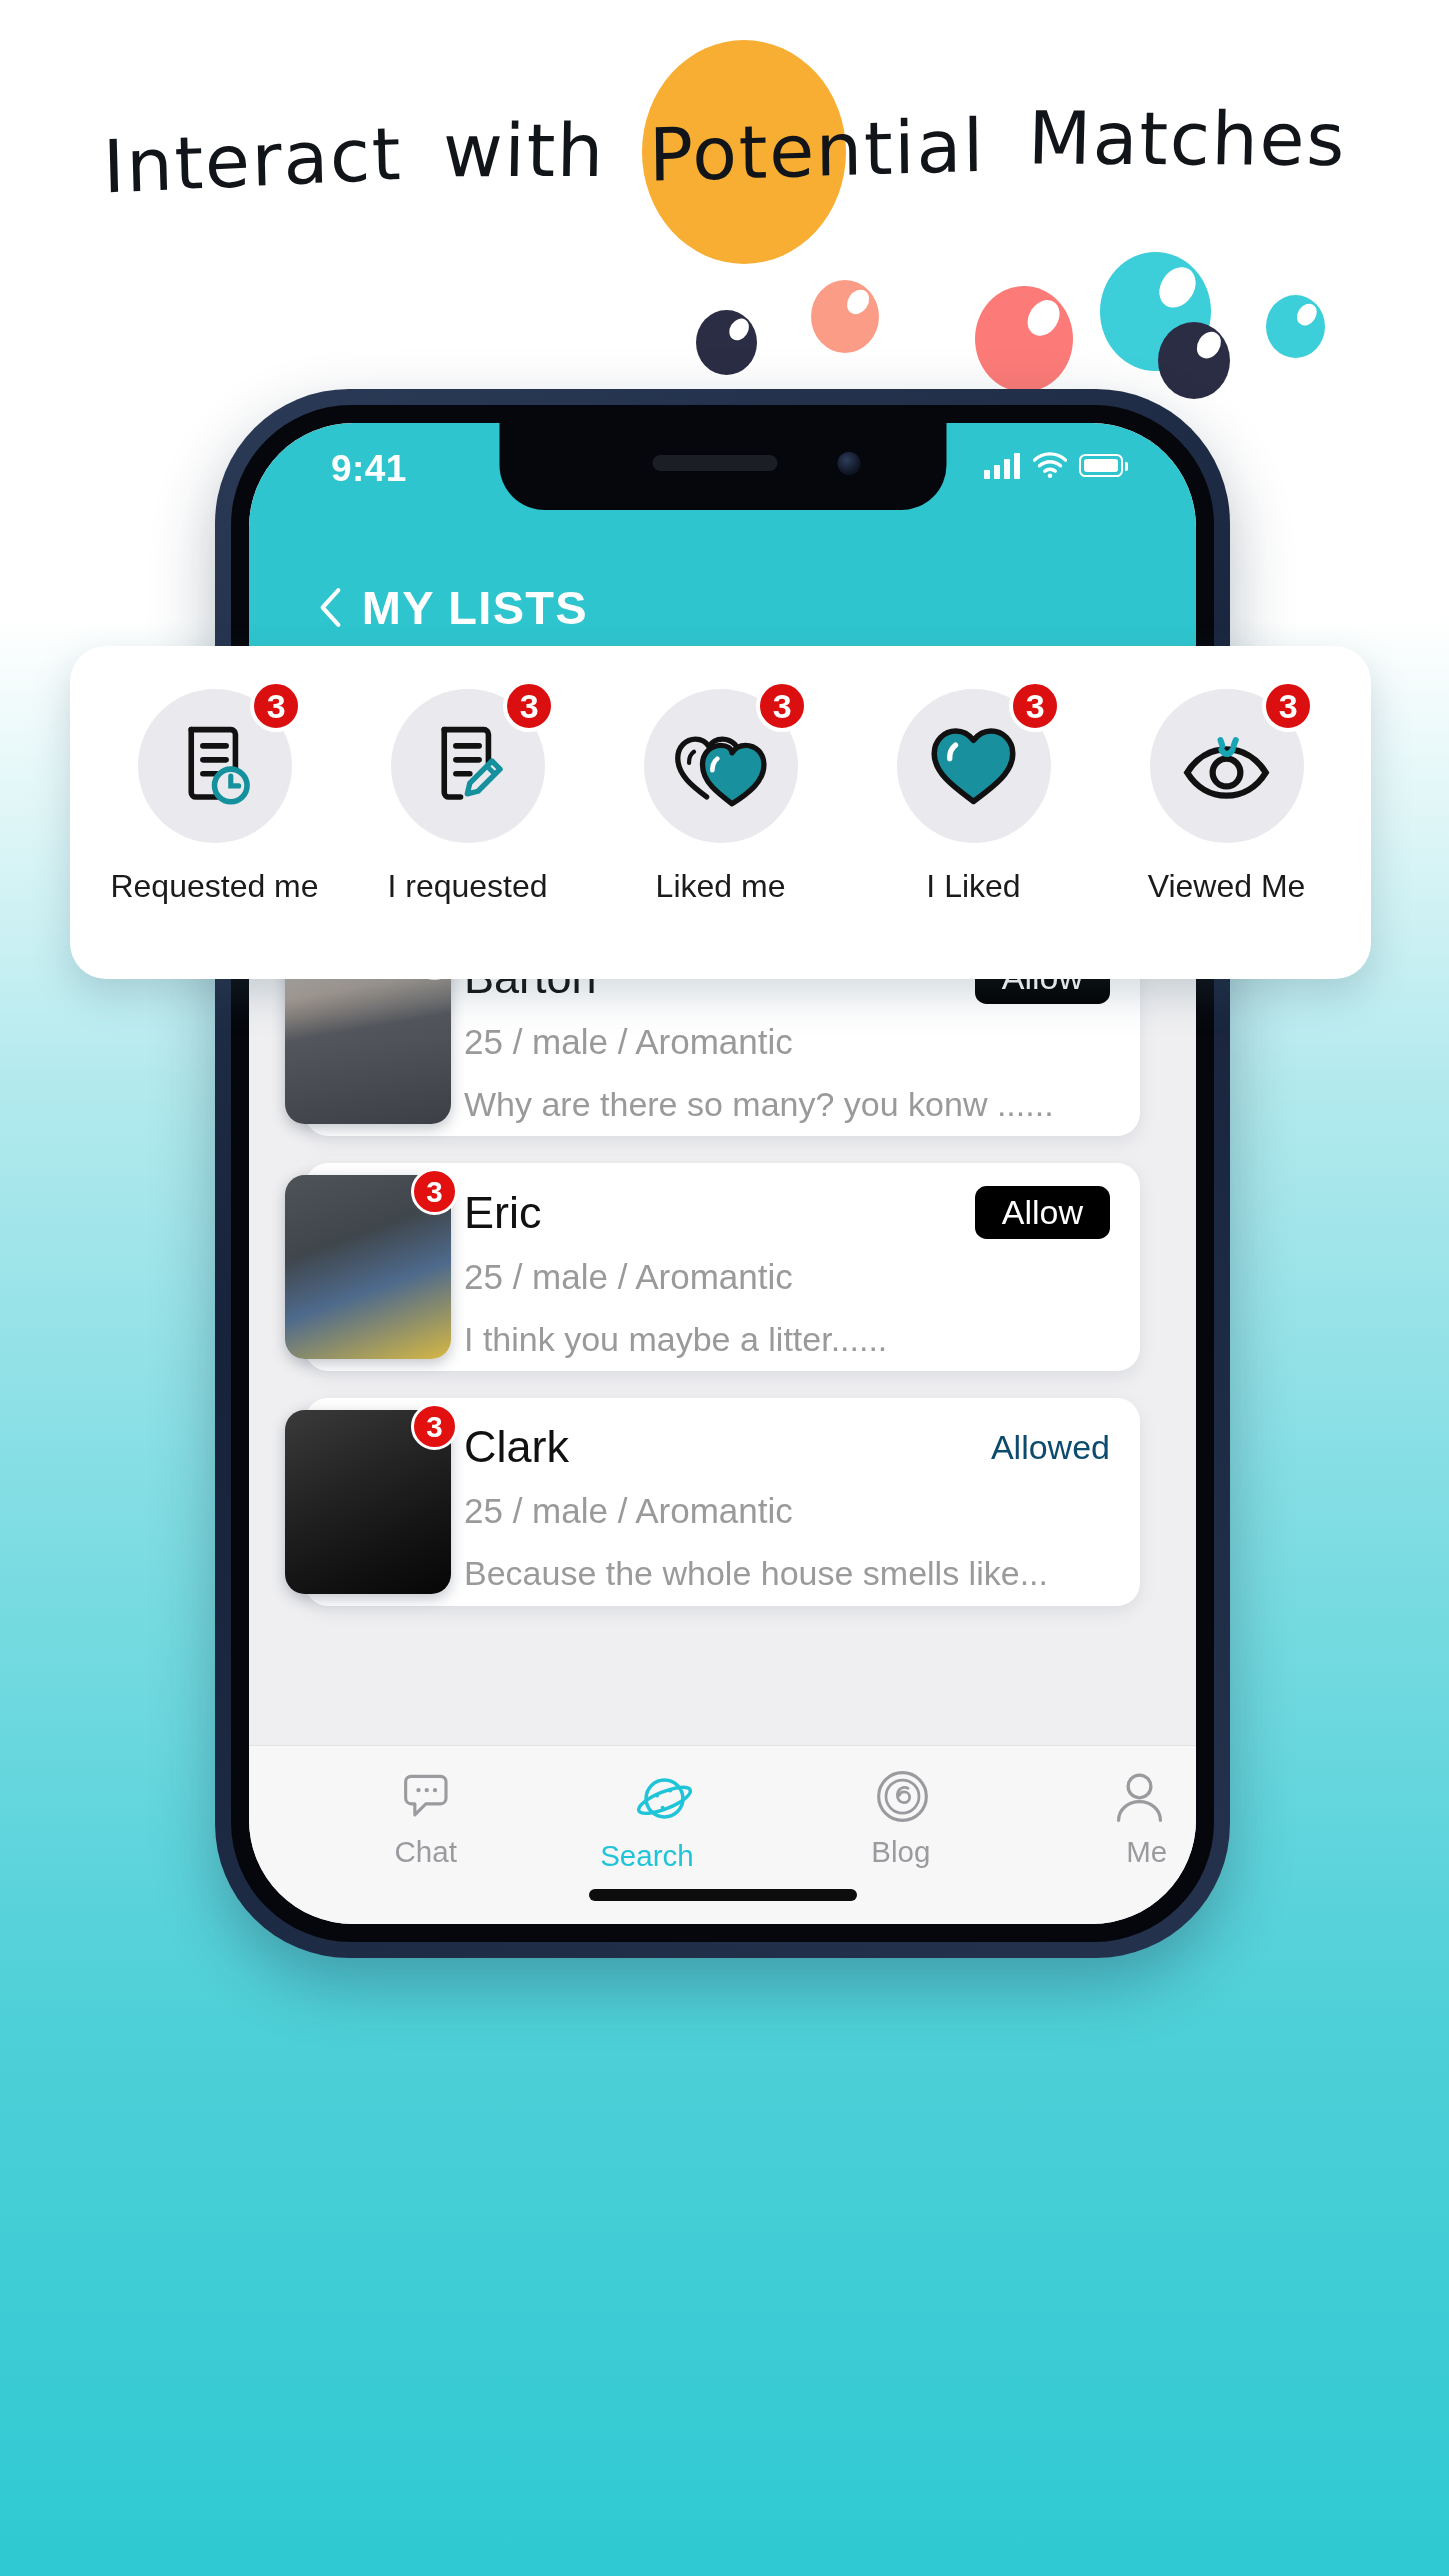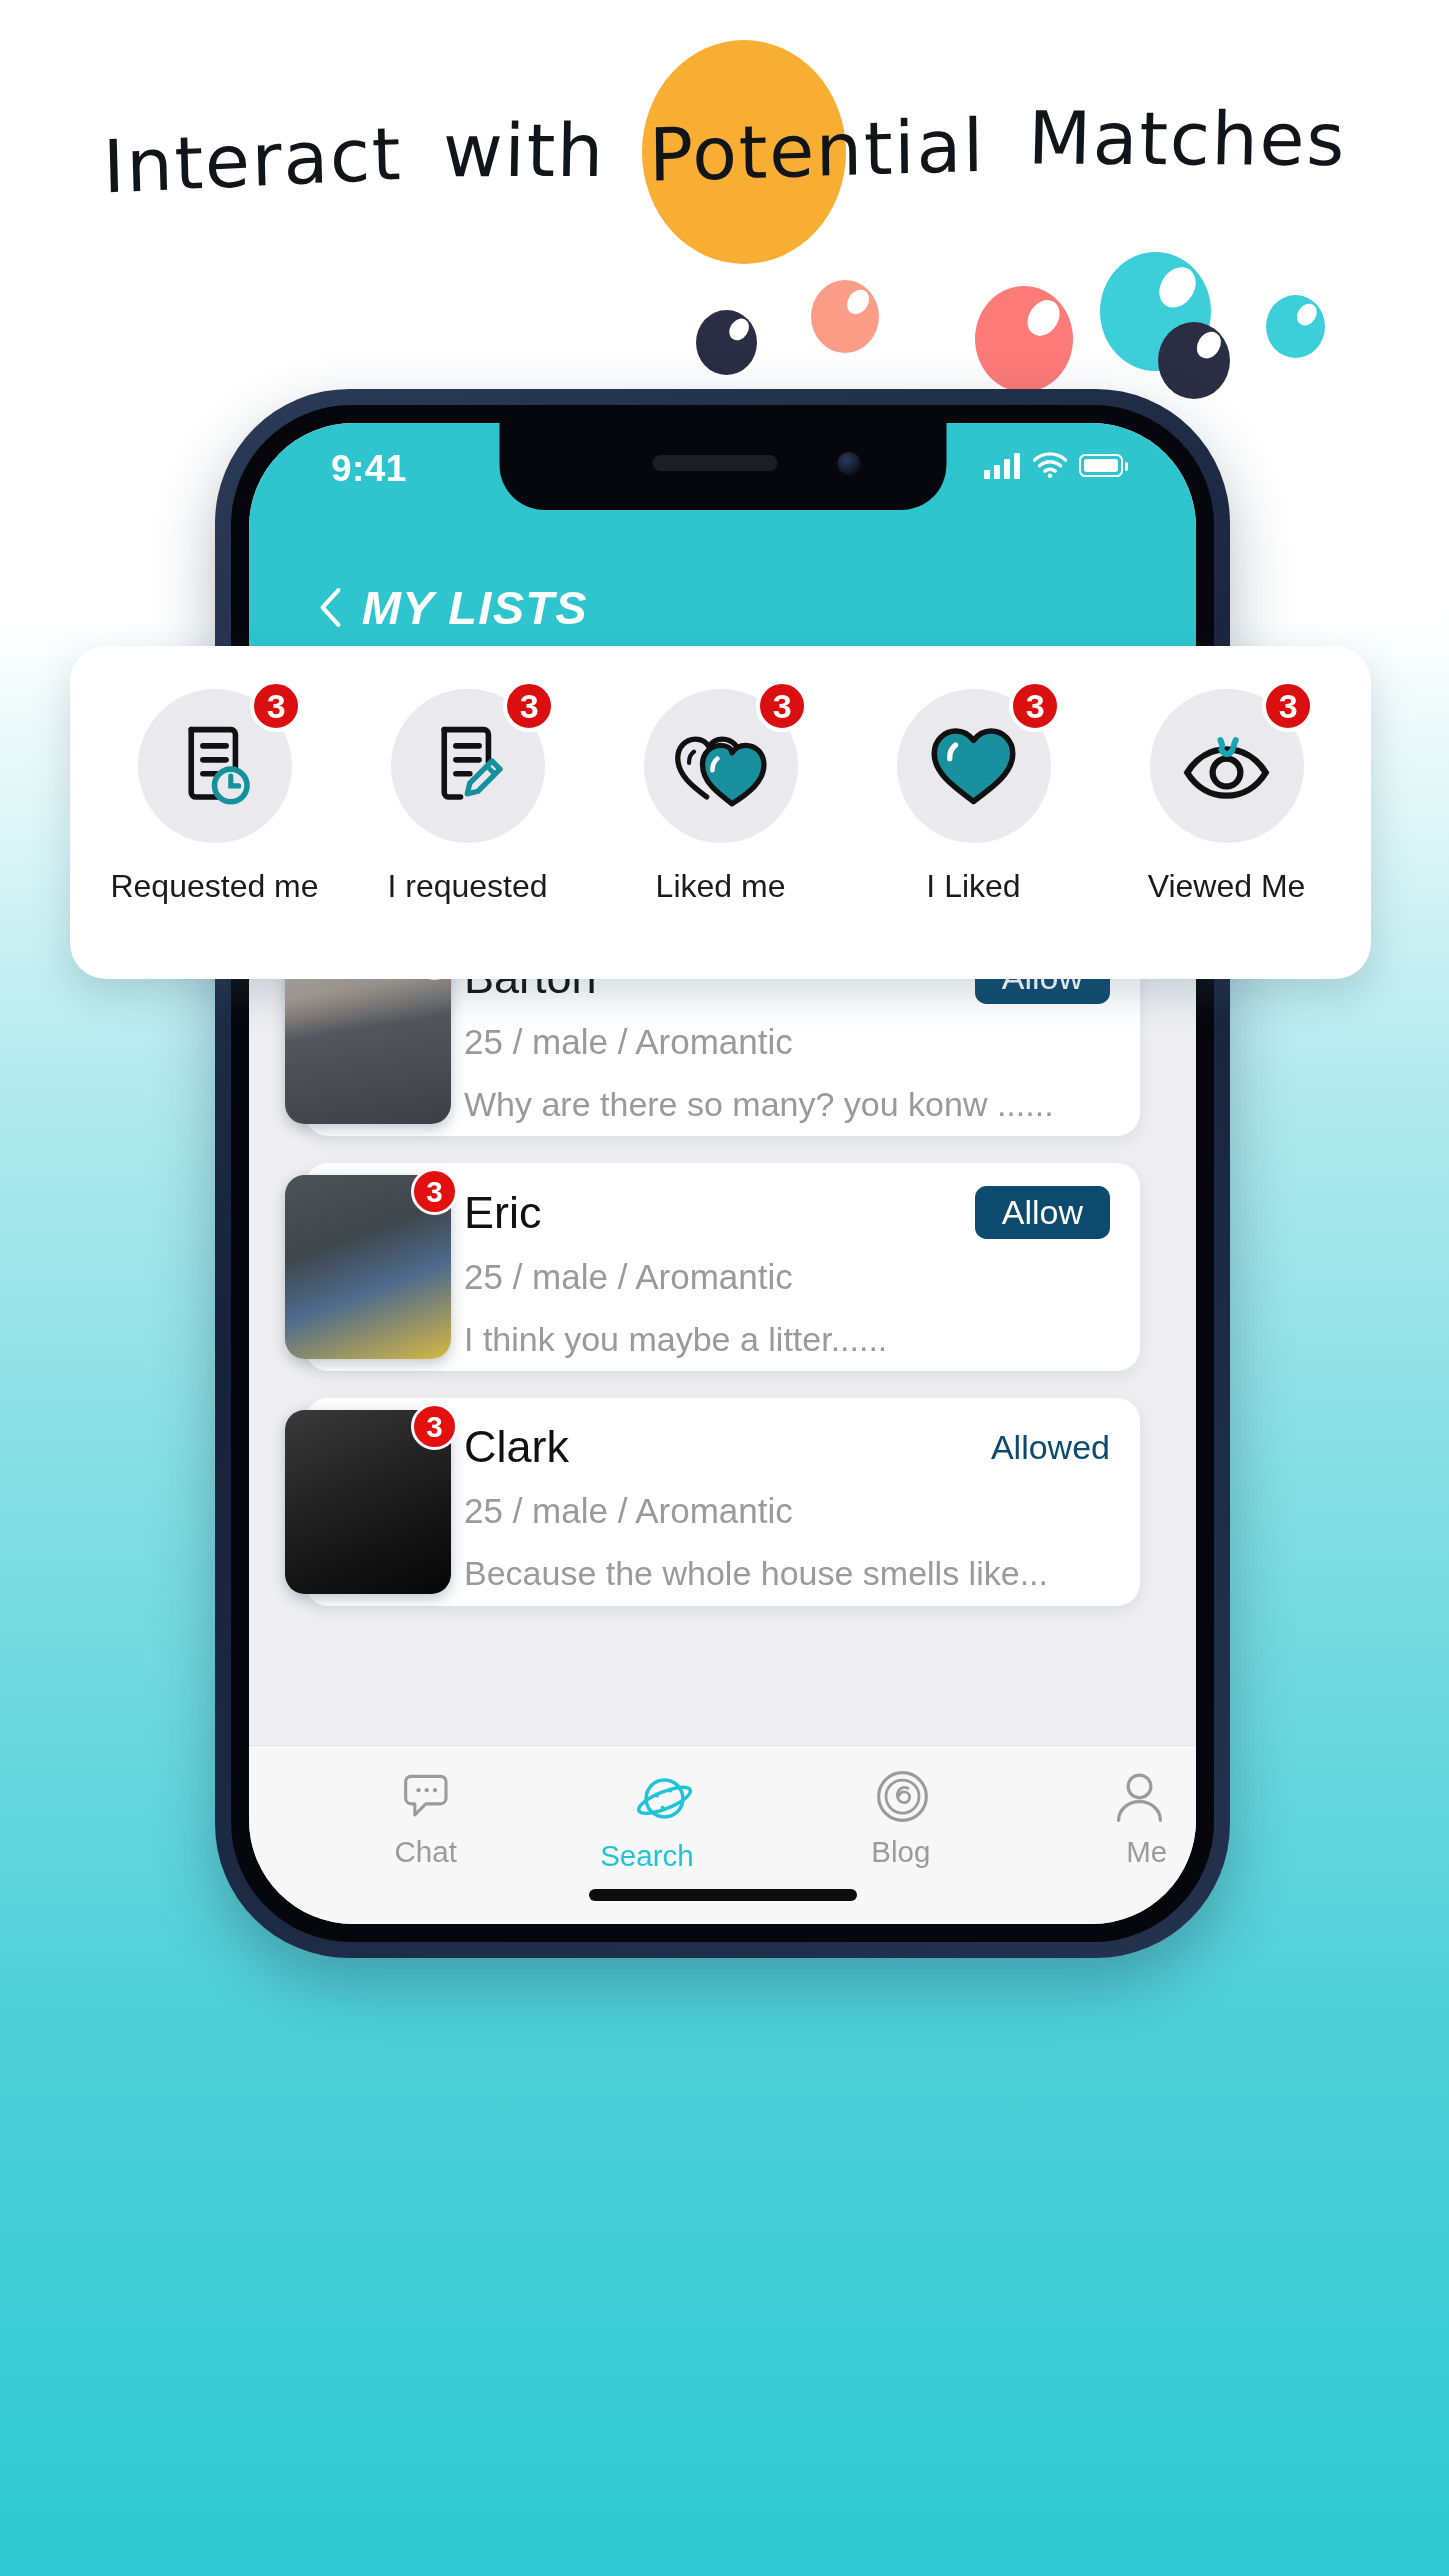--- a/index.html
+++ b/index.html
@@ -119,21 +119,21 @@
   .batt::after {
     content:""; position: absolute; right: -7.2px; top: 6.3px;
     width: 3.6px; height: 9px; background: #fff; border-radius: 0 1.8px 1.8px 0;
   }
   .nav-title-row {
     position: absolute; left: 70px; bottom: 25px;
     display: flex; align-items: center; gap: 19.7px;
   }
   .back-chevron { width: 23px; height: 41px; }
   .nav-title {
-    color: #fff; font-size: 47px; font-weight: 700; letter-spacing: 1.3px; font-style: italic;
+    color: #fff; font-size: 47px; font-weight: 700; letter-spacing: 1.3px;
   }
 
   
   .list-area { position: relative; padding: 0 40px; }
   .row-card {
     position: relative;
     background: #fff; border-radius: 23px;
     margin: 0 16px 27px 16px;
     height: 208px;
     box-shadow: 0 5.4px 16px rgba(100,110,130,.13);
@@ -150,21 +150,21 @@
     width: 47px; height: 47px; border-radius: 50%;
     background: #e2100f; color: #fff;
     display: flex; align-items: center; justify-content: center;
     font-size: 29.5px; font-weight: 700;
     border: 3.6px solid #fff;
     z-index: 3;
   }
   .row-head { display: flex; align-items: center; justify-content: space-between; }
   .row-name { font-size: 45px; color: #111; font-weight: 400; }
   .btn-allow {
-    background: #0c4a6e; color: #fff;
+    background: #000000; color: #fff;
     font-size: 34px; padding: 8px 27px; border-radius: 11.6px;
     border: none; line-height: 1.1;
   }
   .txt-allowed { color: #0c4a6e; font-size: 34px; }
   .row-meta { margin-top: 18px; font-size: 35px; color: #9a9a9a; }
   .row-msg  { margin-top: 23px; font-size: 34px; color: #9a9a9a; }
 
   
   .tabbar {
     position: absolute; left: 0; right: 0; bottom: 0;

